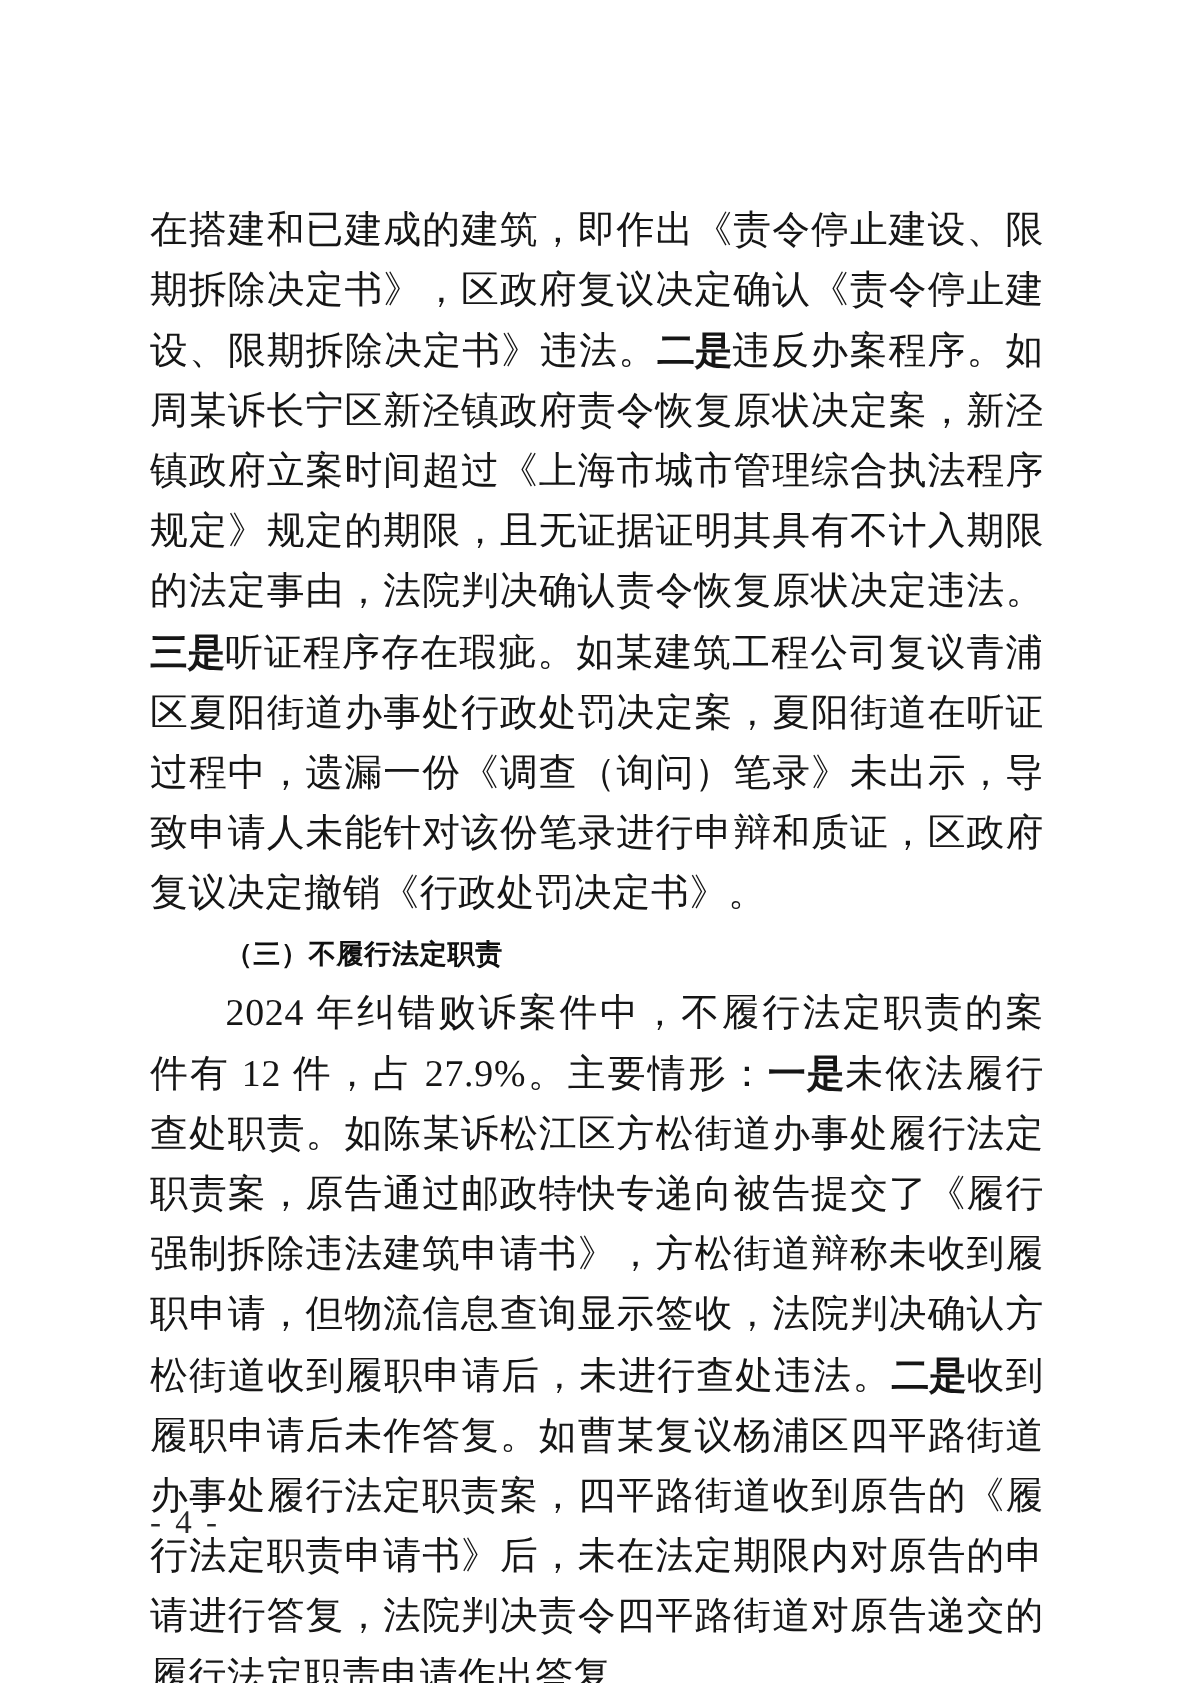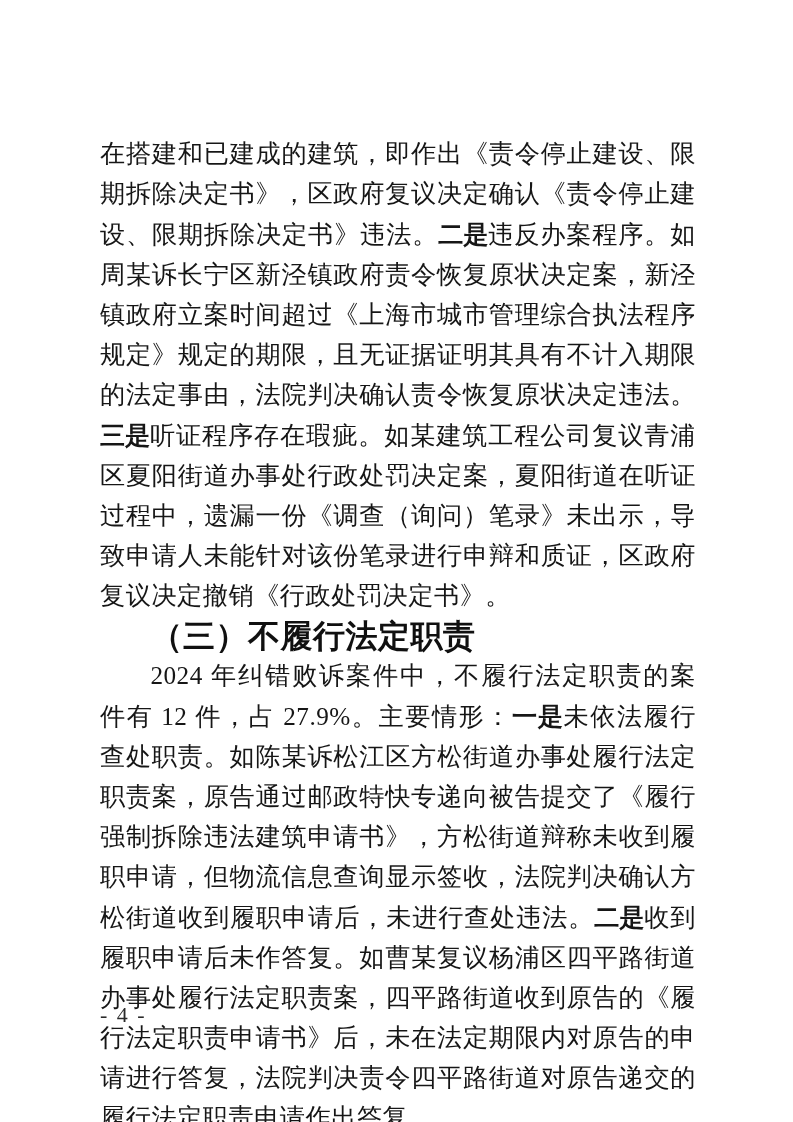--- a/index.html
+++ b/index.html
@@ -48,21 +48,21 @@
 
   
   .lead {
     font-weight: bold;
     font-family: "Liberation Sans", "DejaVu Sans", sans-serif;
     letter-spacing: -0.5px;
   }
 
   
   .heading {
-    font-size: 32px;
+    font-size: 18px;
     line-height: 40px;
     font-weight: bold;
     font-family: "Liberation Sans", "DejaVu Sans", sans-serif;
     text-indent: 50.4px;
     margin: 0;
     color: #101010;
     letter-spacing: 0.5px;
   }
 
   

